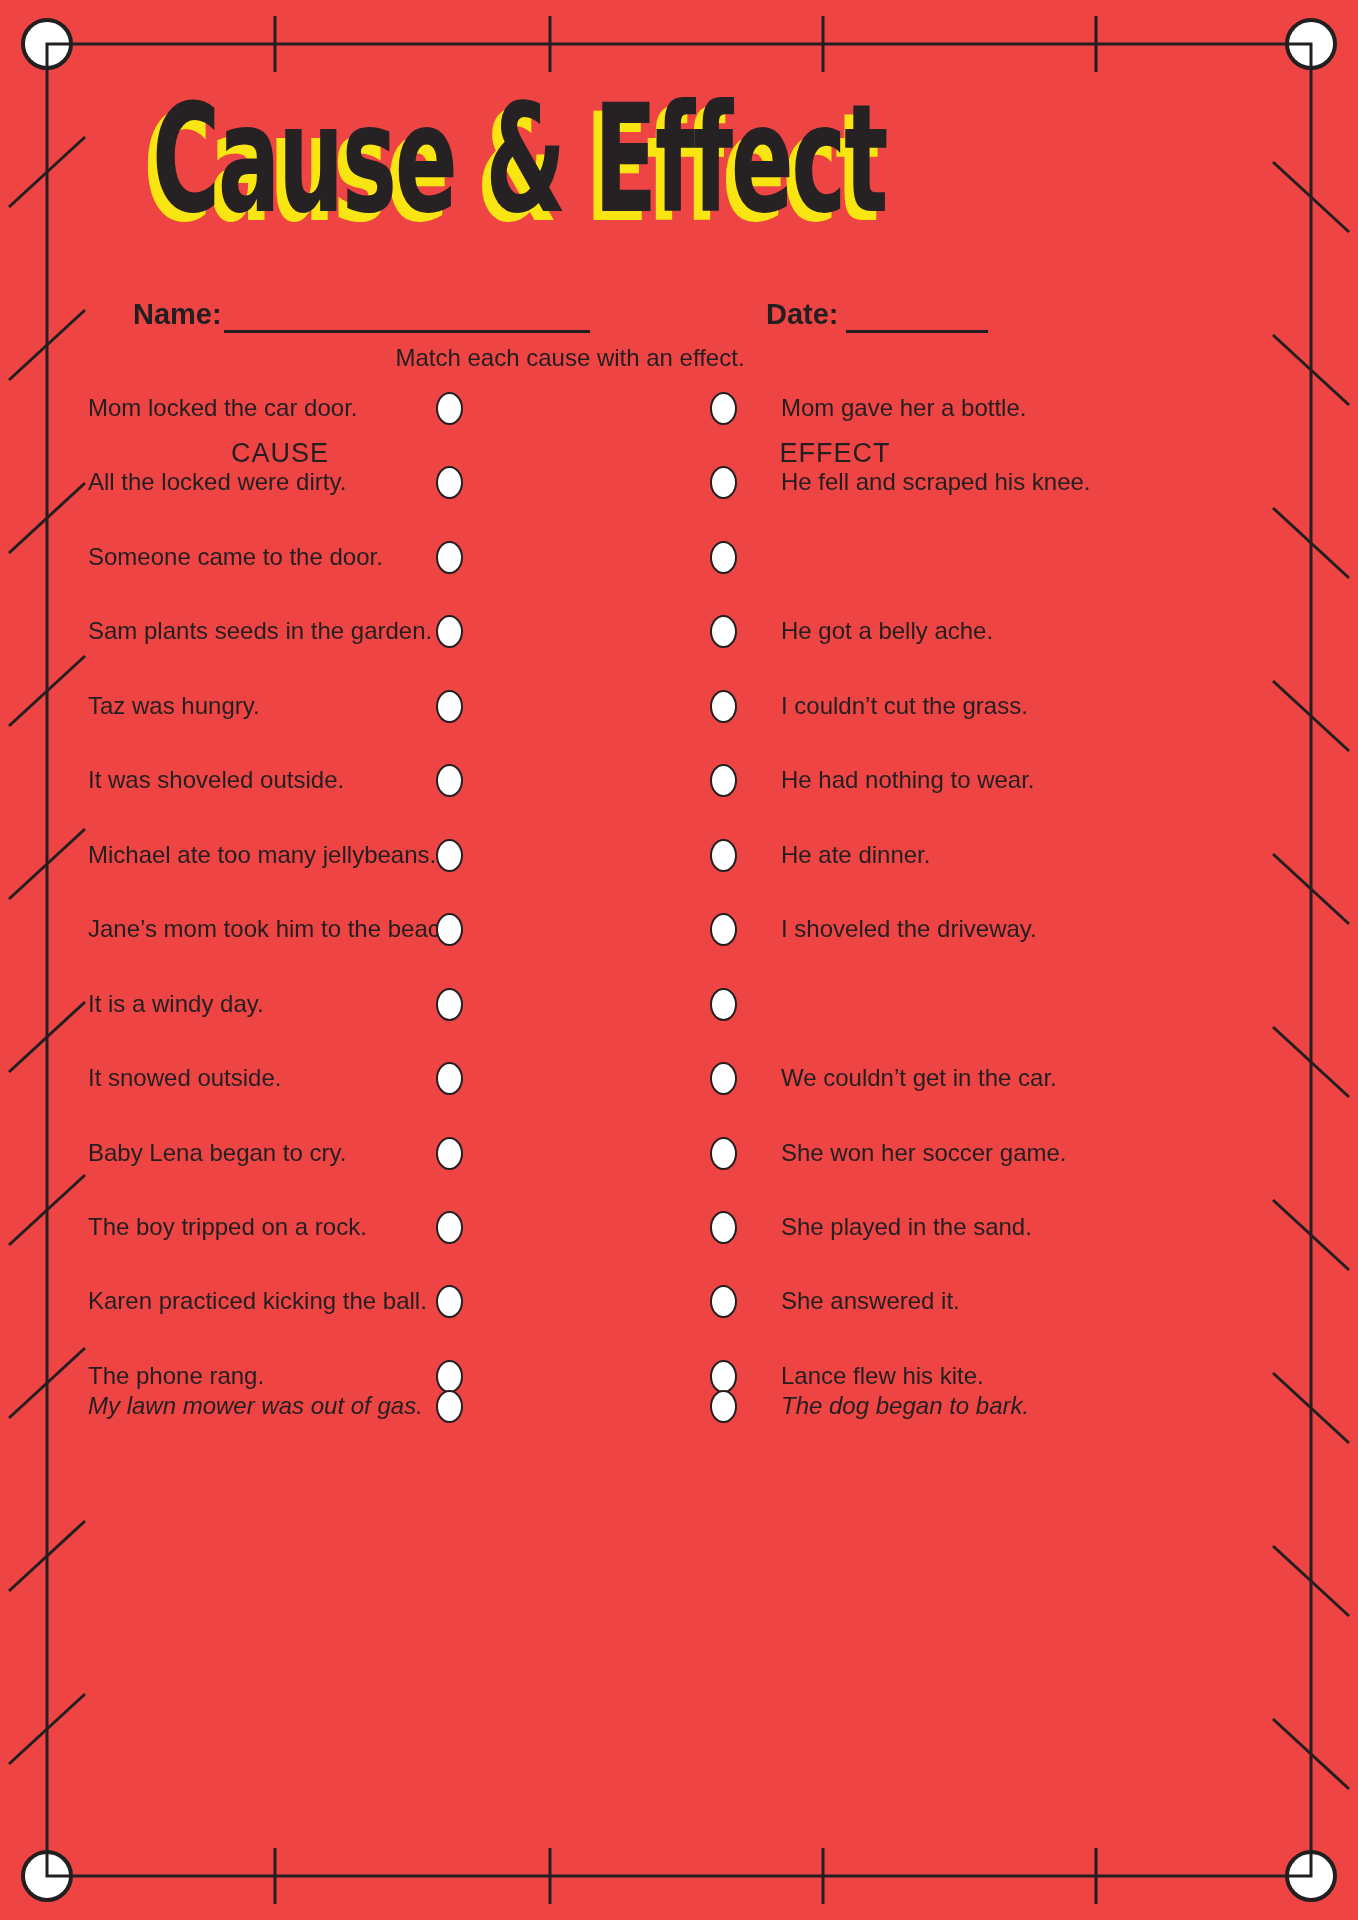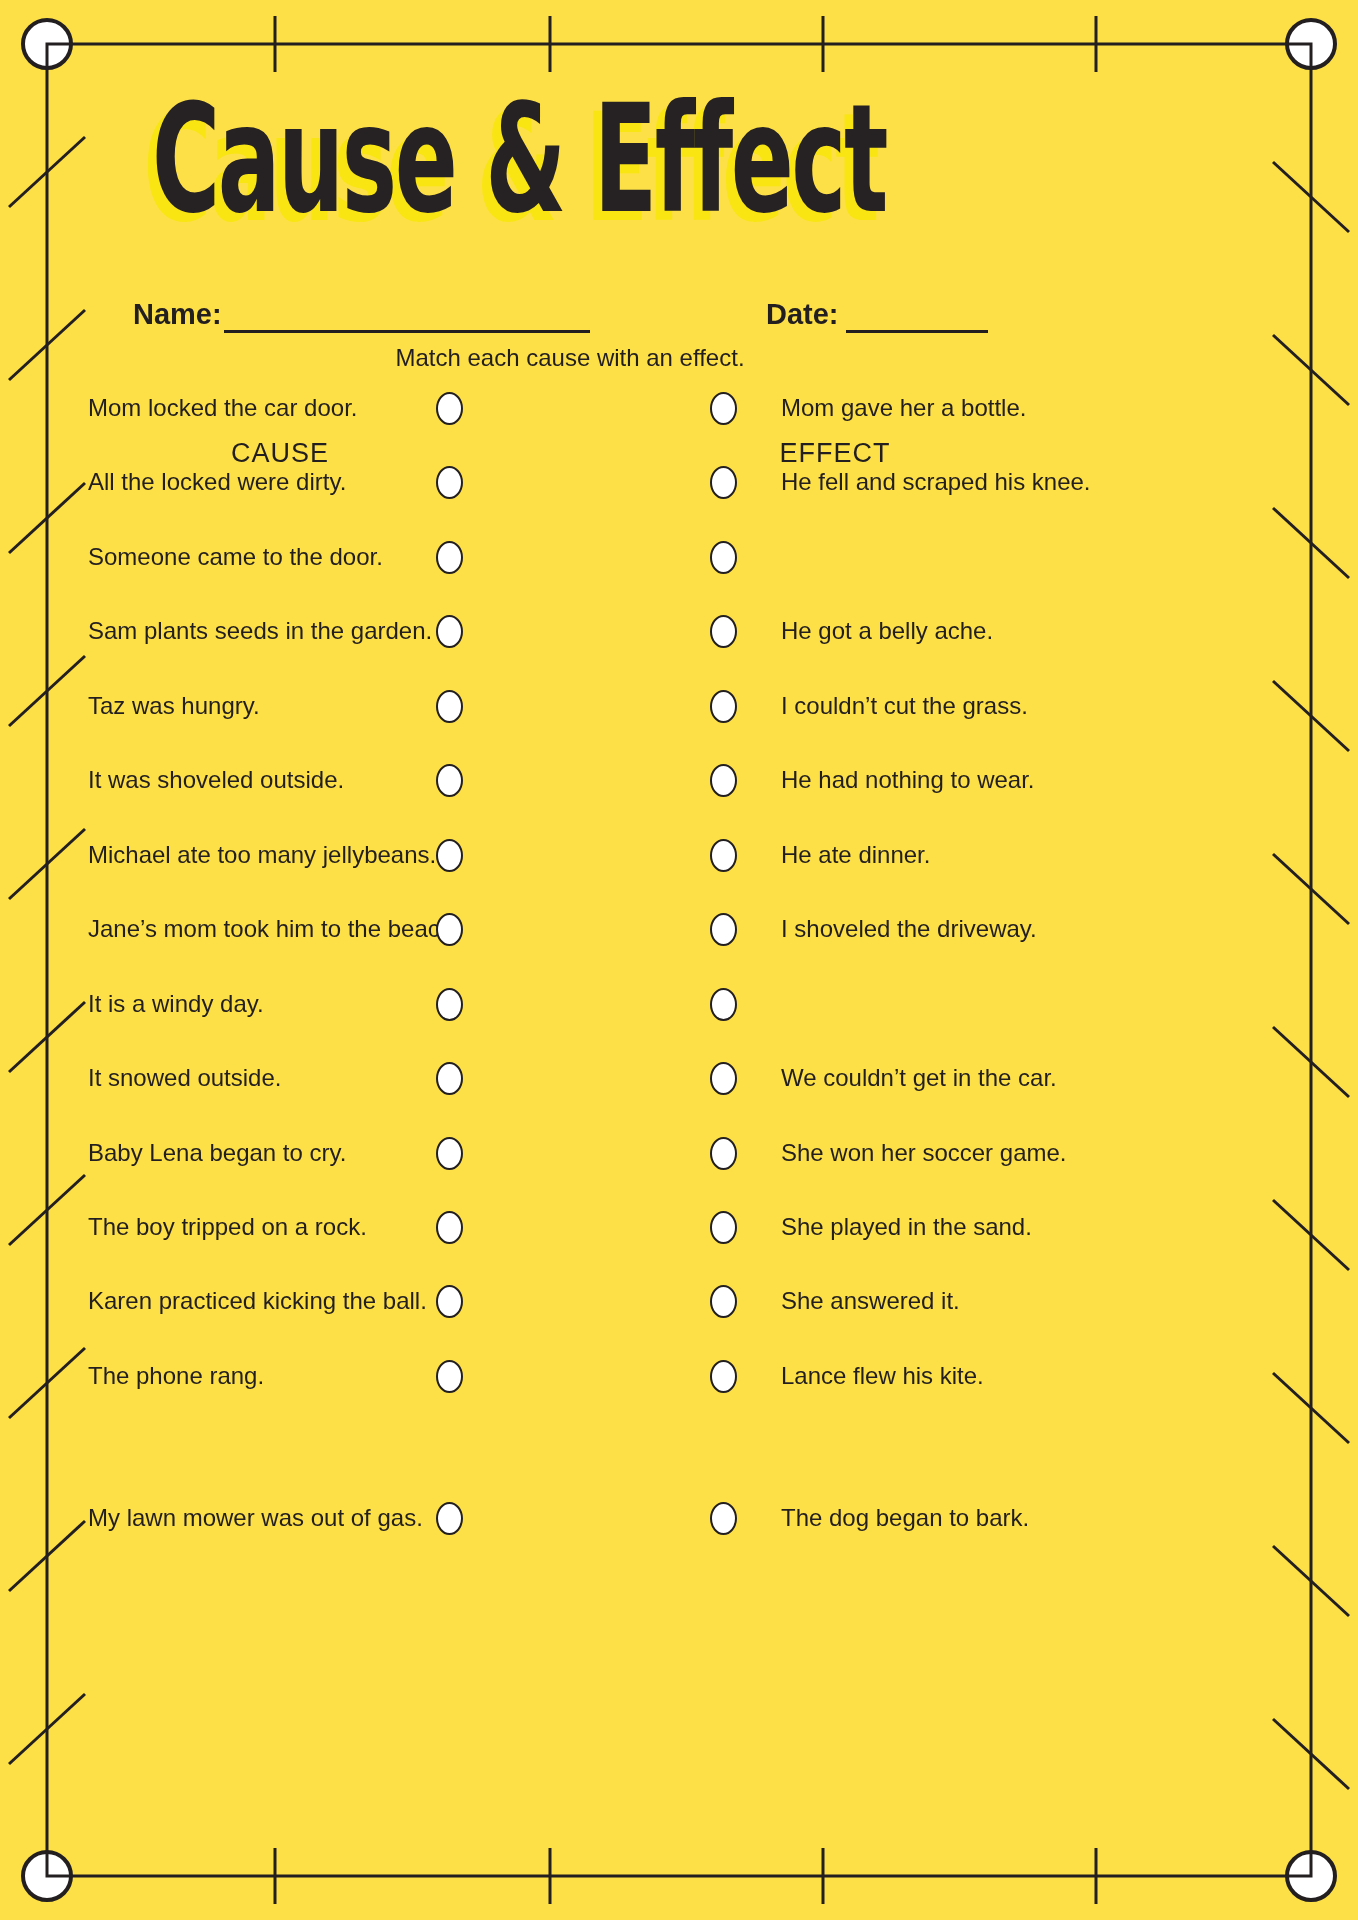--- a/index.html
+++ b/index.html
@@ -1,19 +1,19 @@
 <!DOCTYPE html>
 <html><head>
 <meta charset="utf-8">
 <style>
   html,body{margin:0;padding:0;background:#e8e8e8;}
   .page{
     position:relative;
     width:1358px;height:1920px;
-    background:#fde047;
+    background:#ef4444;
     margin:0 auto;
     overflow:hidden;
     font-family:"Liberation Sans", sans-serif;
     color:#231f20;
   }
   .frame-svg{position:absolute;left:0;top:0;pointer-events:none;}
   .title{
     position:absolute;
     left:152px;top:84px;
     margin:0;
@@ -226,21 +226,21 @@
         <span class="match-circle cause-circle"></span>
         <span class="match-circle effect-circle"></span>
         <span class="row-text effect-text">She answered it.</span>
       </div>
       <div class="match-row" style="top: 1353.85px;">
         <span class="row-text cause-text">The phone rang.</span>
         <span class="match-circle cause-circle"></span>
         <span class="match-circle effect-circle"></span>
         <span class="row-text effect-text">Lance flew his kite.</span>
       </div>
-      <div class="match-row" style="top: 1496px;">
+      <div class="match-row" style="top: 1384px; font-style: italic;">
         <span class="row-text cause-text">My lawn mower was out of gas.</span>
         <span class="match-circle cause-circle"></span>
         <span class="match-circle effect-circle"></span>
         <span class="row-text effect-text">The dog began to bark.</span>
       </div>
     </div>
 
 </div>
 
 </body></html>

